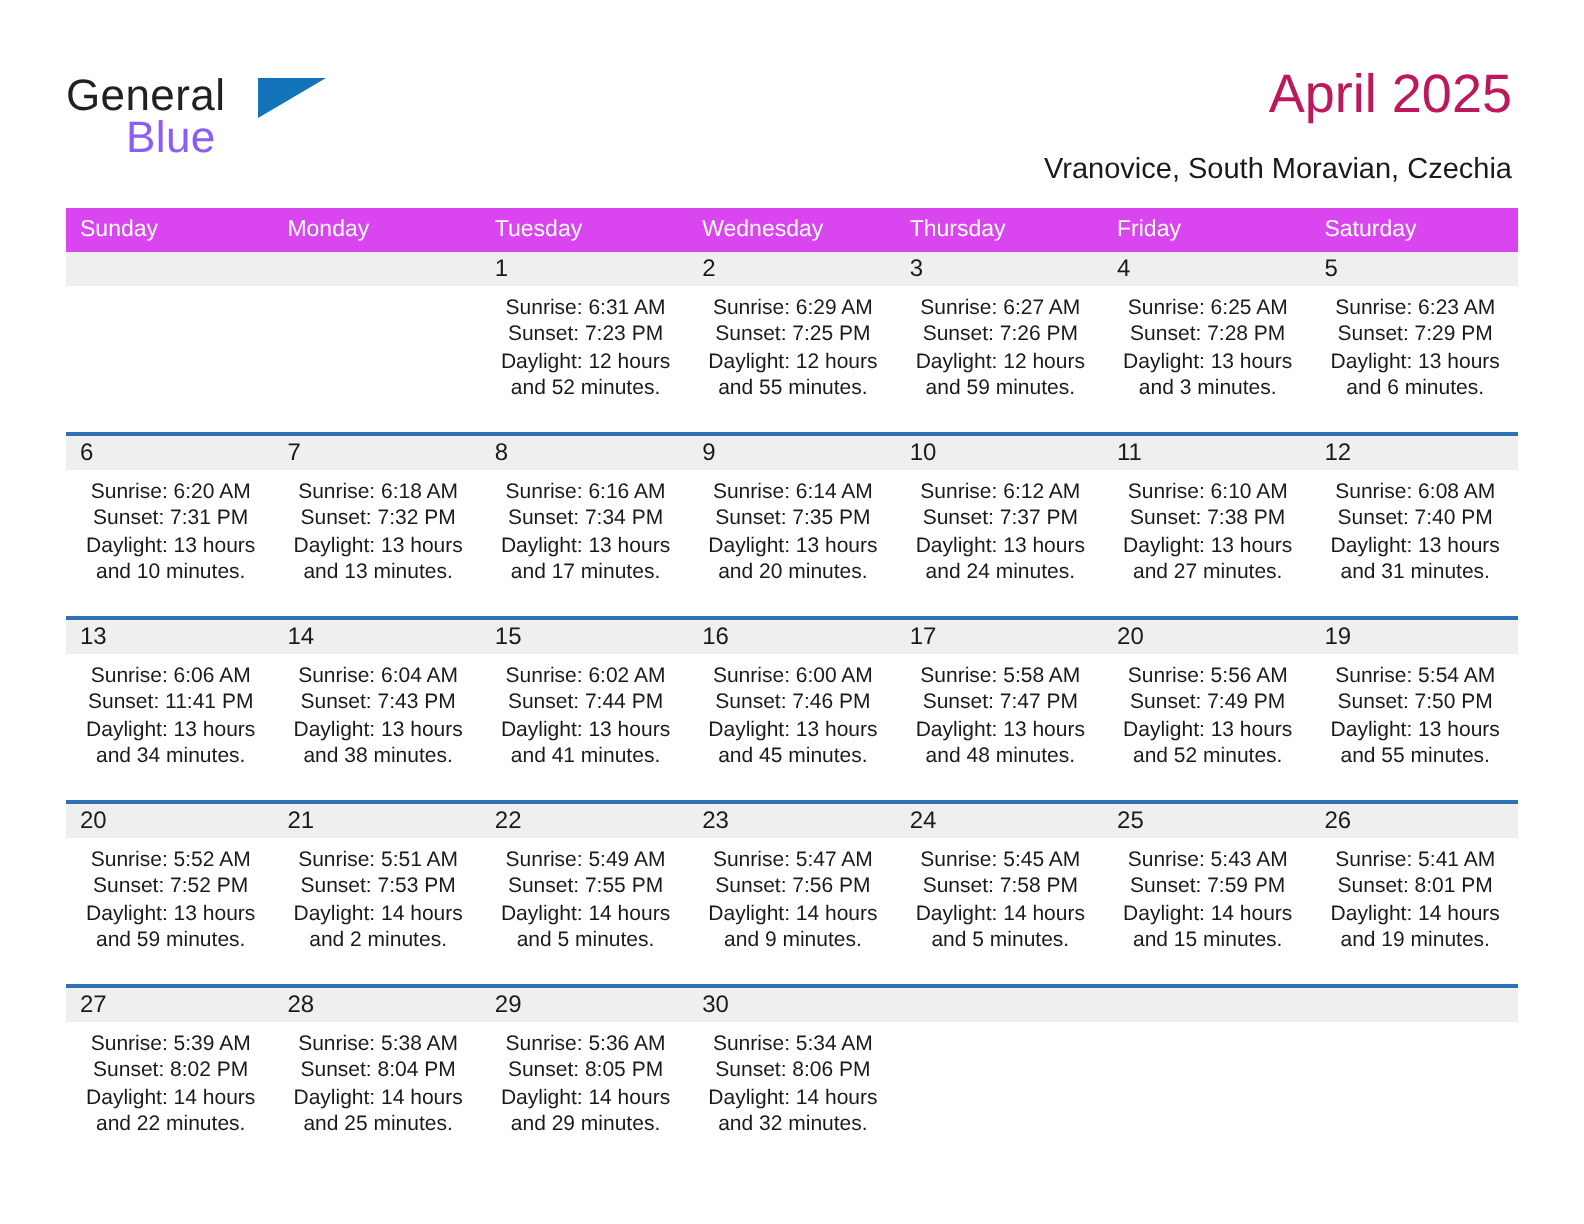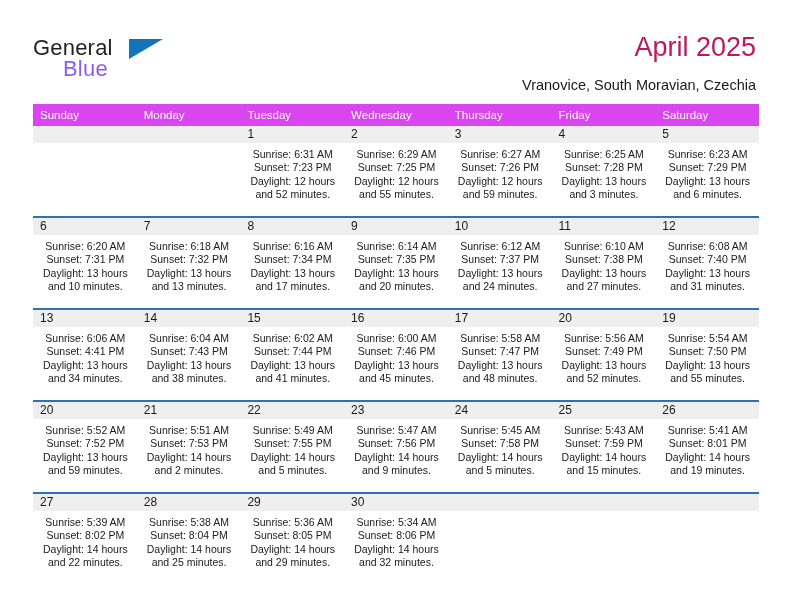--- a/index.html
+++ b/index.html
@@ -292,21 +292,21 @@
                 <div>Daylight: 13 hours</div>
                 <div>and 31 minutes.</div>
               </div>
             </td>
           </tr>
           <tr class="week-row">
             <td class="daycell">
               <div class="daynum-band">13</div>
               <div class="cell-body">
                 <div>Sunrise: 6:06 AM</div>
-                <div>Sunset: 4:41 PM</div>
+                <div>Sunset: 11:41 PM</div>
                 <div>Daylight: 13 hours</div>
                 <div>and 34 minutes.</div>
               </div>
             </td>
             <td class="daycell">
               <div class="daynum-band">14</div>
               <div class="cell-body">
                 <div>Sunrise: 6:04 AM</div>
                 <div>Sunset: 7:43 PM</div>
                 <div>Daylight: 13 hours</div>

